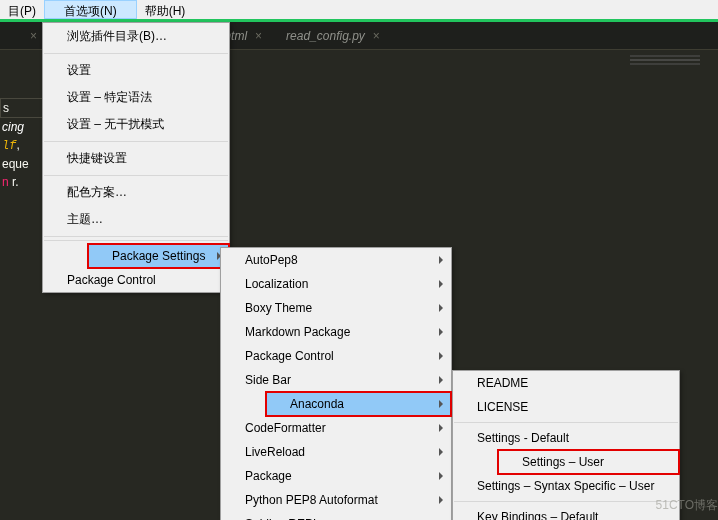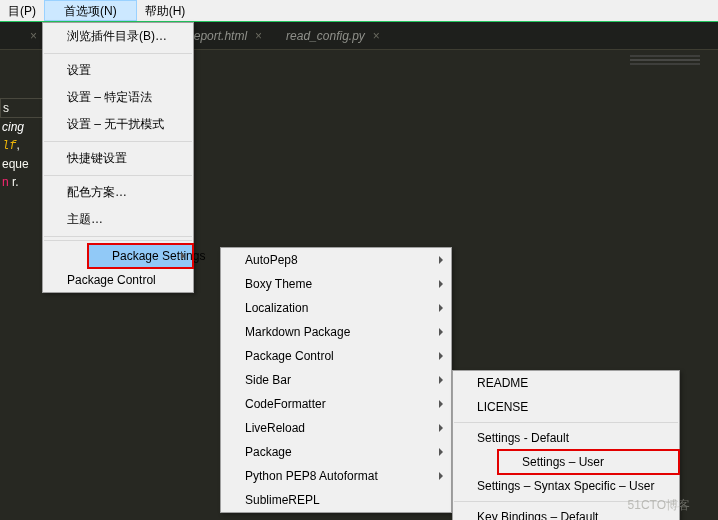--- a/index.html
+++ b/index.html
@@ -1,18 +1,18 @@
 <!DOCTYPE html>
 <html><head>
 <meta charset="utf-8">
 <style>
   * { margin: 0; padding: 0; box-sizing: border-box; font-family: "Microsoft YaHei", "Segoe UI", sans-serif; font-size: 12px; }
   body { width: 718px; height: 520px; background: #272822; overflow: hidden; position: relative; }
   
-  .menubar { background: #f0f0f0; height: 22px; display: flex; border-bottom: 1px solid #22c55e; text-align: center; }
+  .menubar { background: #f0f0f0; height: 22px; display: flex; border-bottom: 3px solid #22c55e; text-align: center; }
   .menubar-item { padding: 3px 8px; cursor: default; }
   .menubar-item.selected { background: #cce8ff; border: 1px solid #99d1ff; padding: 2px 19px; }
   
   .tabs { background: #1e1f1c; height: 28px; display: flex; align-items: center; padding-left: 10px; gap: 0; border-bottom: 1px solid #3e3d32; }
   .tab { color: #8f908a; padding: 6px 12px; font-style: italic; font-size: 11px; display: flex; align-items: center; gap: 8px; }
   .tab .close { color: #6a6a60; font-style: normal; }
   
   .editor-left { position: absolute; left: 0; top: 50px; width: 45px; color: #f8f8f2; font-family: Consolas, monospace; font-size: 13px; line-height: 18px; }
   .editor-left .frag { padding: 0 2px; }
   .box1 { border: 1px solid #49483e; }
@@ -23,25 +23,25 @@
   
   .minimap { position: absolute; right: 18px; top: 55px; width: 70px; height: 30px; background: linear-gradient(#555 0 2px, transparent 2px 4px, #666 4px 6px, transparent 6px 8px, #555 8px 10px, transparent 10px); opacity: 0.5; }
   
   .dropdown { position: absolute; background: #f0f0f0; border: 1px solid #a0a0a0; box-shadow: 2px 2px 4px rgba(0,0,0,0.3); }
   .menu-item { padding: 5px 28px 5px 24px; cursor: default; position: relative; color: #000; white-space: nowrap; }
   .menu-item.highlighted { background: #91c9f7; }
   .menu-item.box-red { outline: 2px solid #e30000; outline-offset: -1px; margin-left: 45px; }
   .menu-sep { height: 1px; background: #d7d7d7; margin: 3px 1px; }
   .submenu-arrow { position: absolute; right: 8px; top: 50%; transform: translateY(-50%); width: 0; height: 0; border-left: 4px solid #555; border-top: 4px solid transparent; border-bottom: 4px solid transparent; }
   
-  #menu1 { left: 42px; top: 22px; width: 152px; }
+  #menu1 { left: 42px; top: 22px; width: 188px; }
   #menu2 { left: 220px; top: 247px; width: 232px; }
   #menu3 { left: 452px; top: 370px; width: 228px; }
   
-  .watermark { position: absolute; right: 28px; bottom: 6px; color: #9a9a92; font-size: 12px; opacity: 0.6; }
+  .watermark { position: absolute; right: 0; bottom: 6px; color: #9a9a92; font-size: 12px; opacity: 0.6; }
 </style>
 </head>
 <body>
 
 <div class="menubar">
   <div class="menubar-item">目(P)</div>
   <div class="menubar-item selected">首选项(N)</div>
   <div class="menubar-item">帮助(H)</div>
 </div>
 
@@ -84,25 +84,26 @@
   <div class="menu-item">配色方案…</div>
   <div class="menu-item">主题…</div>
   <div class="menu-sep"></div>
   <div class="menu-sep"></div>
   <div class="menu-item highlighted box-red"><span>Package Settings</span><span class="submenu-arrow"></span></div>
   <div class="menu-item">Package Control</div>
 </div>
 
 <div class="dropdown" id="menu2">
   <div class="menu-item"><span>AutoPep8</span><span class="submenu-arrow"></span></div>
+  <div class="menu-item"><span>Localization</span><span class="submenu-arrow"></span></div>
   <div class="menu-item"><span>Boxy Theme</span><span class="submenu-arrow"></span></div>
-  <div class="menu-item"><span>Localization</span><span class="submenu-arrow"></span></div>
   <div class="menu-item"><span>Markdown Package</span><span class="submenu-arrow"></span></div>
   <div class="menu-item"><span>Package Control</span><span class="submenu-arrow"></span></div>
   <div class="menu-item"><span>Side Bar</span><span class="submenu-arrow"></span></div>
+  <div class="menu-item highlighted box-red"><span>Anaconda</span><span class="submenu-arrow"></span></div>
   <div class="menu-item"><span>CodeFormatter</span><span class="submenu-arrow"></span></div>
   <div class="menu-item"><span>LiveReload</span><span class="submenu-arrow"></span></div>
   <div class="menu-item"><span>Package</span><span class="submenu-arrow"></span></div>
   <div class="menu-item"><span>Python PEP8 Autoformat</span><span class="submenu-arrow"></span></div>
   <div class="menu-item"><span>SublimeREPL</span></div>
 </div>
 
 <div class="dropdown" id="menu3">
   <div class="menu-item">README</div>
   <div class="menu-item">LICENSE</div>

